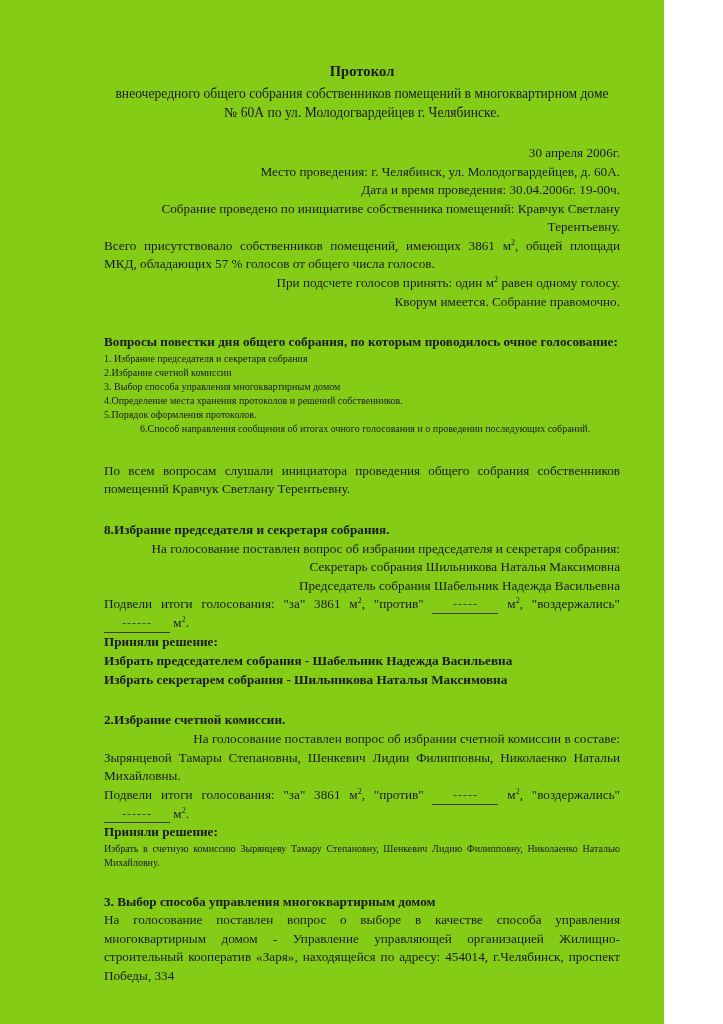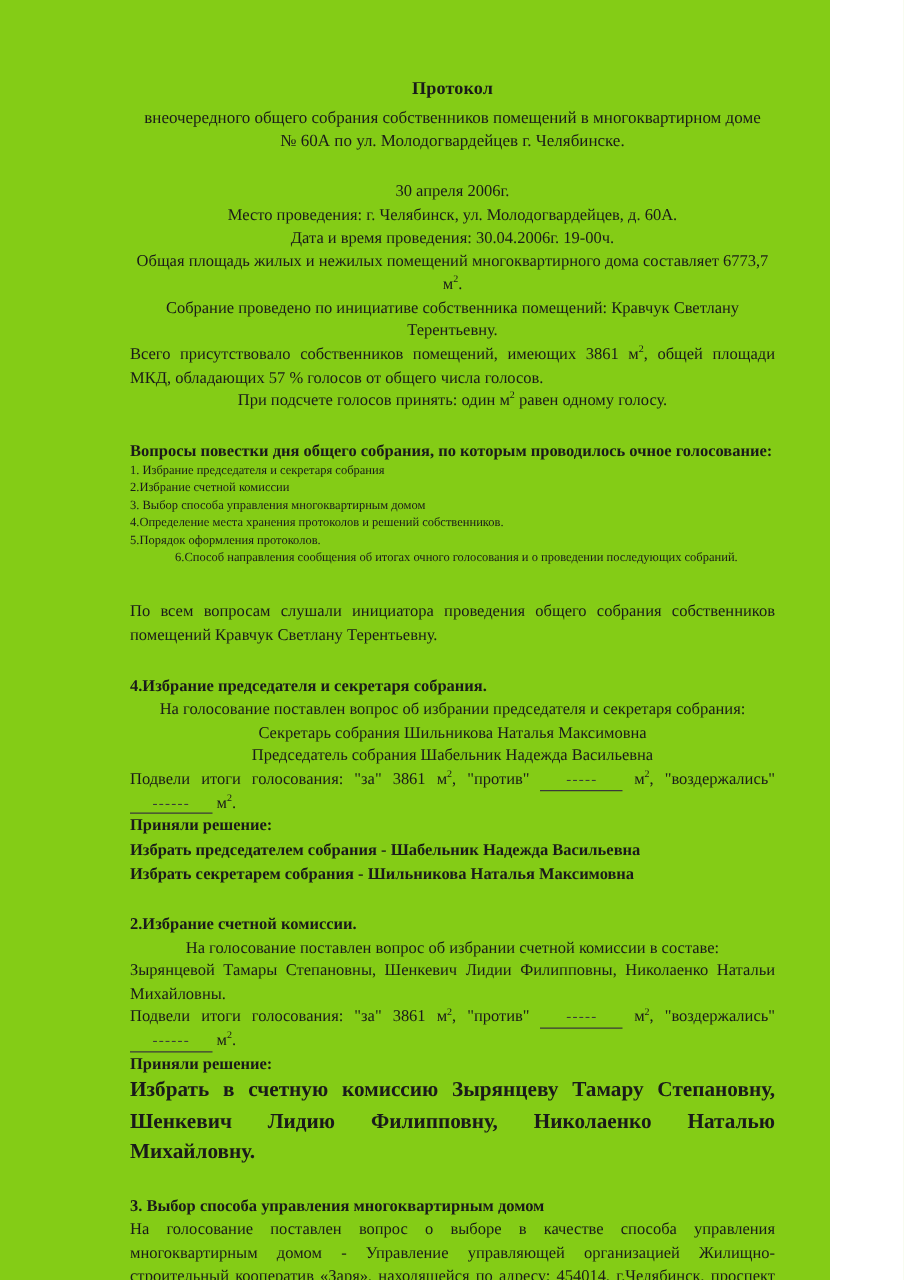--- a/index.html
+++ b/index.html
@@ -42,41 +42,41 @@
     margin: 0;
   }
   .title-sub .l2 { display: block; }
   .gap-md { height: 22px; }
   .gap-lg { height: 26px; }
 
   p.line {
     margin: 0;
     font-size: 13.2px;
     line-height: 1.405;
-    text-align: center;
+    text-align: right;
   }
   p.just {
     margin: 0;
     font-size: 13.2px;
     line-height: 1.405;
     text-align: justify;
     text-justify: inter-word;
   }
   p.heading-b {
     margin: 0;
     font-size: 13.2px;
     line-height: 1.405;
     font-weight: bold;
     text-align: left;
   }
   p.decision-b {
     margin: 0;
-    font-size: 17px;
+    font-size: 10px;
     line-height: 1.44;
-    font-weight: bold;
+    font-weight: normal;
     text-align: justify;
     text-justify: inter-word;
   }
   p.decision-b-last {
     margin: 0;
     font-size: 13.2px;
     line-height: 1.44;
     font-weight: bold;
     text-align: left;
   }
@@ -120,24 +120,24 @@
         <span class="l2">№ 60А по ул. Молодогвардейцев  г. Челябинске.</span>
       </div>
     </div>
 
     <div class="gap-md"></div>
 
     <div>
       <p class="line">30 апреля 2006г.</p>
       <p class="line">Место проведения: г. Челябинск, ул. Молодогвардейцев, д. 60А.</p>
       <p class="line">Дата и время проведения: 30.04.2006г. 19-00ч.</p>
-      <p class="line"><span>Общая площадь жилых и нежилых помещений многоквартирного дома составляет  6773,7 м</span><sup>2</sup><span>.</span></p>
       <p class="line">Собрание проведено по инициативе собственника помещений: Кравчук Светлану Терентьевну.</p>
       <p class="just"><span>Всего присутствовало собственников помещений, имеющих 3861 м</span><sup>2</sup><span>, общей площади МКД, обладающих 57 % голосов  от общего числа голосов.</span></p>
       <p class="line"><span>При подсчете голосов принять: один м</span><sup>2</sup><span> равен одному голосу.</span></p>
+      <p class="line">Кворум имеется. Собрание правомочно.</p>
     </div>
 
     <div class="gap-md"></div>
 
     <div>
       <p class="heading-b">Вопросы повестки дня общего собрания, по которым проводилось очное голосование:</p>
       <p class="agenda-item">1. Избрание председателя и секретаря собрания</p>
       <p class="agenda-item">2.Избрание счетной комиссии</p>
       <p class="agenda-item">3. Выбор способа управления многоквартирным домом</p>
       <p class="agenda-item">4.Определение места хранения протоколов и решений собственников.</p>
@@ -145,21 +145,21 @@
       <p class="agenda-item wrapped">6.Способ направления сообщения об итогах очного голосования и о проведении последующих собраний.</p>
     </div>
 
     <div class="gap-lg"></div>
 
     <p class="just">По всем вопросам слушали инициатора проведения общего собрания собственников помещений Кравчук Светлану Терентьевну.</p>
 
     <div class="gap-md"></div>
 
     <div>
-      <p class="heading-b">4.Избрание председателя и секретаря собрания.</p>
+      <p class="heading-b">8.Избрание председателя и секретаря собрания.</p>
       <p class="line">На голосование поставлен вопрос об избрании председателя и секретаря собрания:</p>
       <p class="line">Секретарь собрания Шильникова Наталья Максимовна</p>
       <p class="line">Председатель собрания  Шабельник Надежда Васильевна</p>
       <p class="just"><span>Подвели итоги голосования: "за" 3861 м</span><sup>2</sup><span>, "против" </span><span class="blank w1">-----</span><span> м</span><sup>2</sup><span>, "воздержались" </span><span class="blank w2">------</span><span> м</span><sup>2</sup><span>.</span></p>
       <p class="heading-b">Приняли решение:</p>
       <p class="decision-b-last">Избрать председателем собрания - Шабельник Надежда Васильевна</p>
       <p class="decision-b-last">Избрать секретарем собрания - Шильникова Наталья Максимовна</p>
     </div>
 
     <div class="gap-md"></div>

